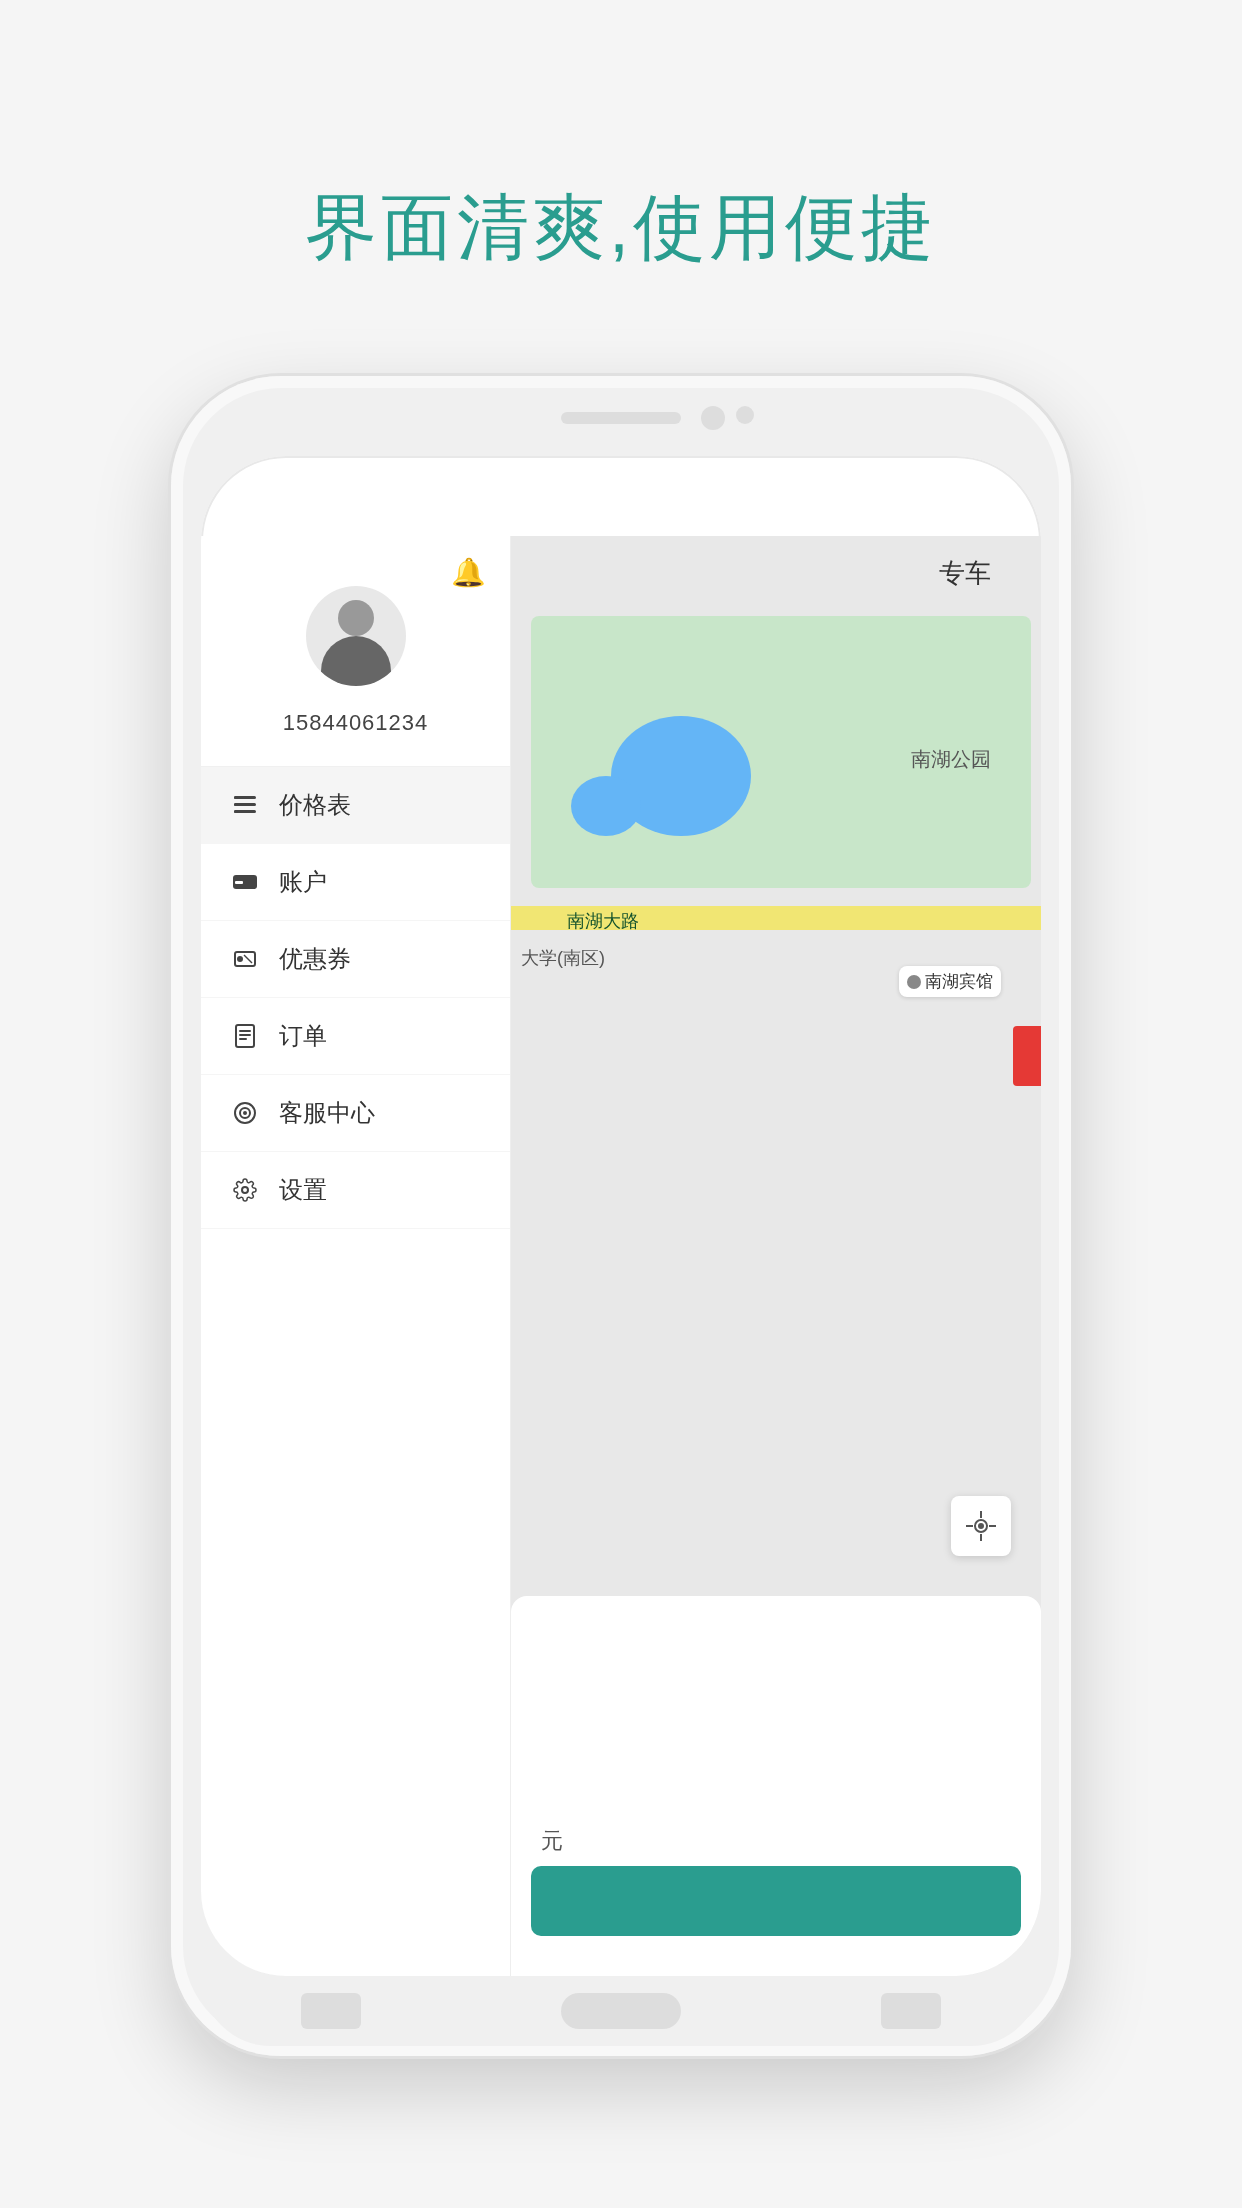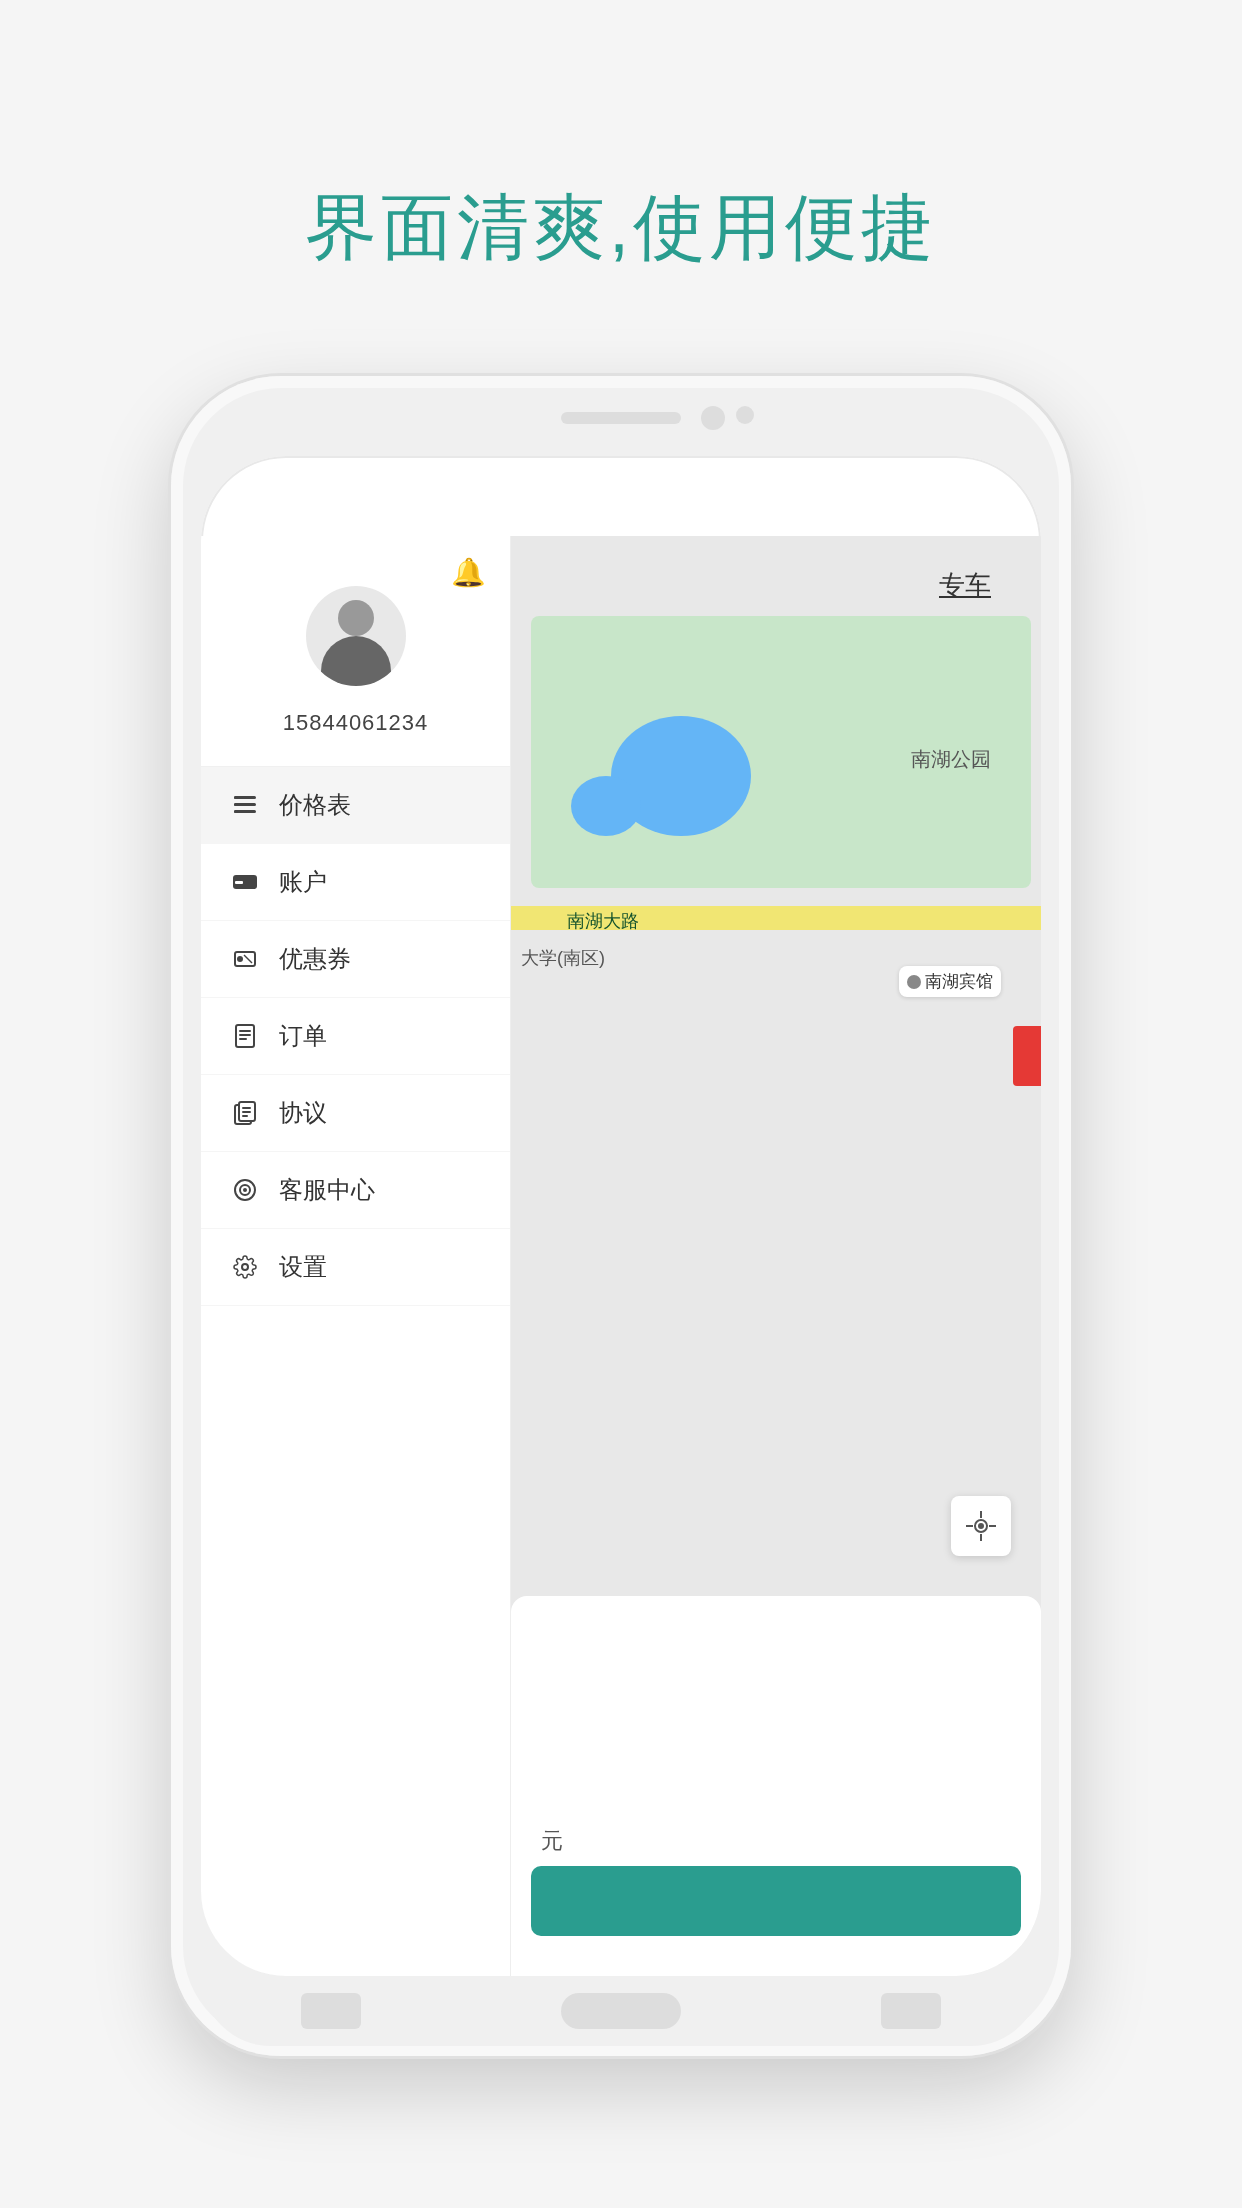--- a/index.html
+++ b/index.html
@@ -236,26 +236,25 @@
       flex: 1;
       height: 100%;
       background: #e8e8e8;
       position: relative;
       overflow: hidden;
     }
 
     
     .map-top-label {
       position: absolute;
-      top: 32px;
+      top: 20px;
       right: 50px;
       font-size: 26px;
       color: #333;
       font-weight: 500;
-      text-decoration: underline;
     }
 
     
     .map-park {
       position: absolute;
       top: 80px;
       left: 20px;
       right: 10px;
       height: 272px;
       background: #c8e6c9;
@@ -471,32 +470,20 @@
                 <svg width="20" height="24" viewBox="0 0 20 24" fill="none">
                   <rect x="1" y="1" width="18" height="22" rx="2" stroke="#444" stroke-width="2"></rect>
                   <rect x="4" y="6" width="12" height="2" rx="1" fill="#444"></rect>
                   <rect x="4" y="10" width="12" height="2" rx="1" fill="#444"></rect>
                   <rect x="4" y="14" width="8" height="2" rx="1" fill="#444"></rect>
                 </svg>
               </span>
               <span class="menu-item-label">订单</span>
             </div>
 
-            <div class="menu-item">
-              <span class="menu-item-icon">
-                <svg width="22" height="24" viewBox="0 0 22 24" fill="none">
-                  <rect x="1" y="4" width="16" height="19" rx="2" stroke="#444" stroke-width="2"></rect>
-                  <rect x="5" y="1" width="16" height="19" rx="2" fill="white" stroke="#444" stroke-width="2"></rect>
-                  <rect x="8" y="6" width="9" height="2" rx="1" fill="#444"></rect>
-                  <rect x="8" y="10" width="9" height="2" rx="1" fill="#444"></rect>
-                  <rect x="8" y="14" width="6" height="2" rx="1" fill="#444"></rect>
-                </svg>
-              </span>
-              <span class="menu-item-label">协议</span>
-            </div>
 
 
             <div class="menu-item">
               <span class="menu-item-icon">
                 <svg width="24" height="24" viewBox="0 0 24 24" fill="none">
                   <circle cx="12" cy="12" r="10" stroke="#444" stroke-width="2"></circle>
                   <circle cx="12" cy="12" r="5" stroke="#444" stroke-width="2"></circle>
                   <circle cx="12" cy="12" r="2" fill="#444"></circle>
                 </svg>
               </span>

